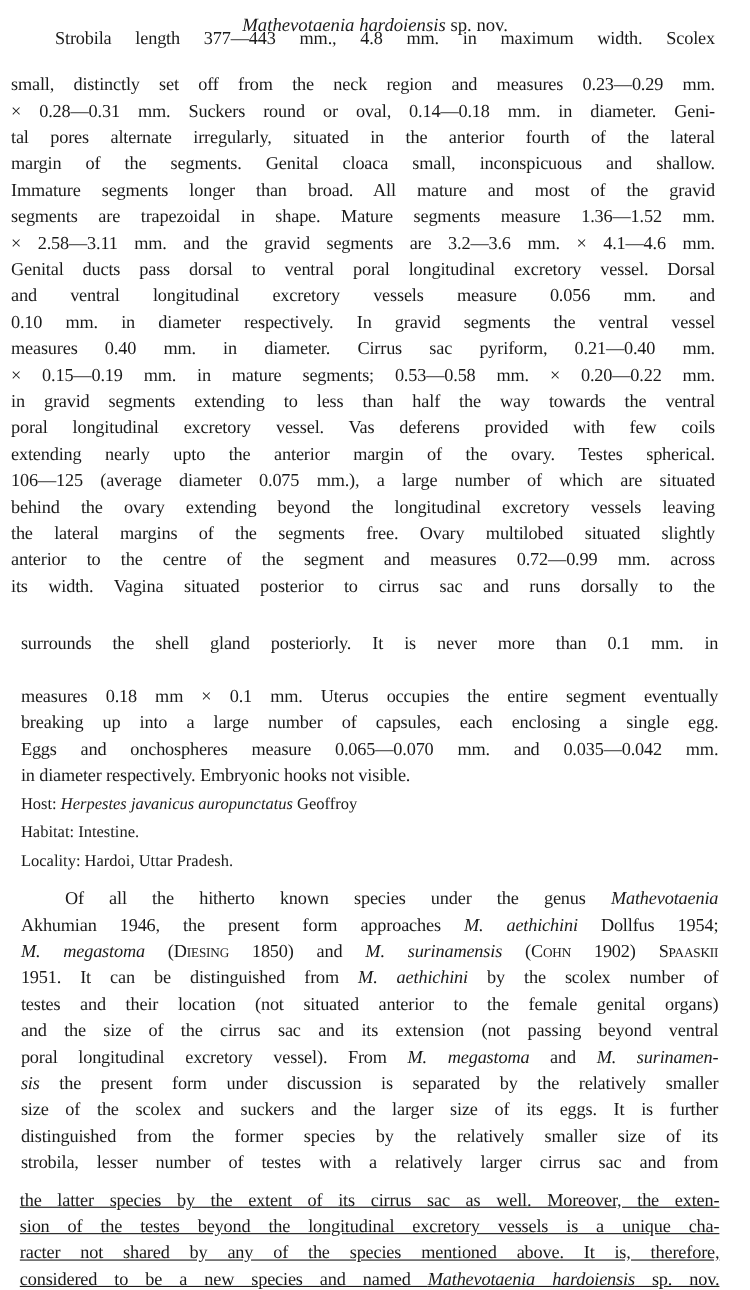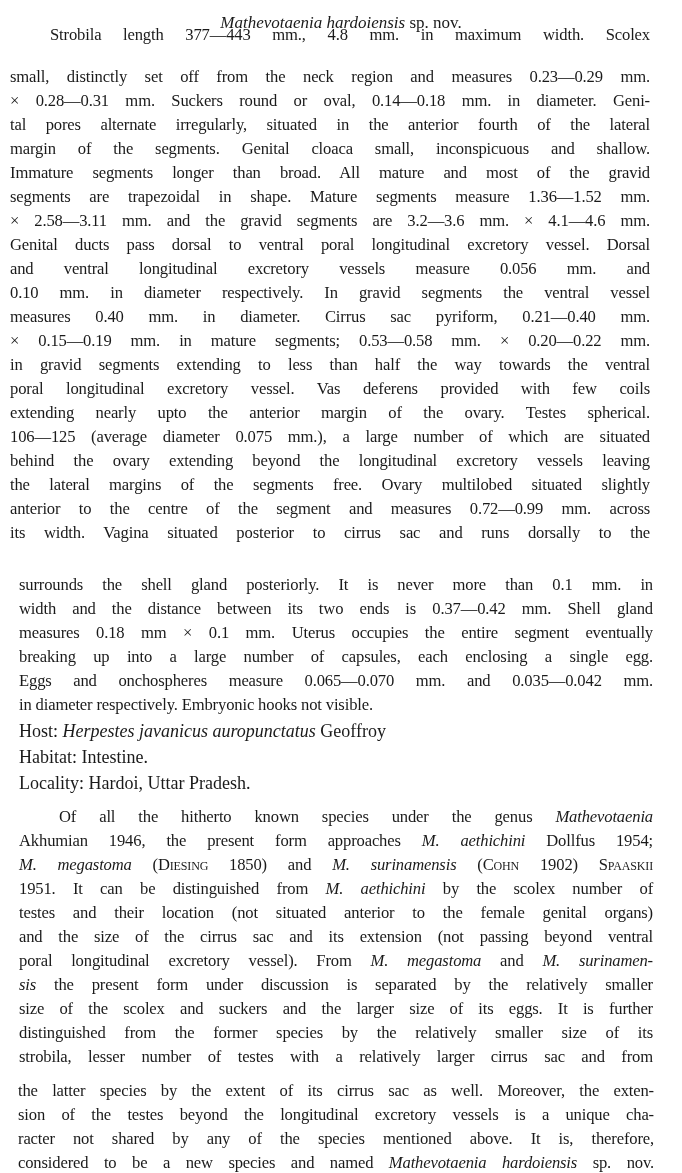--- a/index.html
+++ b/index.html
@@ -13,25 +13,25 @@
       position: absolute; left: 0; width: 682px; top: 12px;
       text-align: center; font-size: 17px; line-height: 22px;
     }
     .line {
       position: absolute; left: 10px; width: 640px;
       font-size: 16.6px; line-height: 22px; white-space: nowrap;
       text-align: justify; text-align-last: justify;
       letter-spacing: -0.15px;
     }
     .line.b2 { left: 19px; width: 634px; }
-    .line.b3 { left: 18px; width: 636px; }
+    .line.b3 { left: 18px; width: 636px; text-decoration: underline; }
     .line.indent { padding-left: 40px; box-sizing: border-box; }
     .line.last { text-align-last: left; }
     .meta {
-      position: absolute; left: 19px; font-size: 18px; line-height: 22px; white-space: nowrap;
+      position: absolute; left: 19px; font-size: 15px; line-height: 22px; white-space: nowrap;
     }
     .it { font-style: italic; }
     .sc { font-variant: small-caps; }
   </style>
 </head>
 <body>
 
 <div class="page">
 
   <div class="title"><span class="it">Mathevotaenia hardoiensis</span><span> sp. nov.</span></div>
@@ -52,21 +52,20 @@
   <div class="line" style="top:378px">poral longitudinal excretory vessel. Vas deferens provided with few coils</div>
   <div class="line" style="top:354px">in gravid segments extending to less than half the way towards the ventral</div>
   <div class="line" style="top:402px">extending nearly upto the anterior margin of the ovary. Testes spherical.</div>
   <div class="line" style="top:426px">106—125 (average diameter 0.075 mm.), a large number of which are situated</div>
   <div class="line" style="top:450px">behind the ovary extending beyond the longitudinal excretory vessels leaving</div>
   <div class="line" style="top:474px">the lateral margins of the segments free. Ovary multilobed situated slightly</div>
   <div class="line" style="top:498px">anterior to the centre of the segment and measures 0.72—0.99 mm. across</div>
   <div class="line" style="top:522px">its width. Vagina situated posterior to cirrus sac and runs dorsally to the</div>
 
   <div class="line b2" style="top:574px">surrounds the shell gland posteriorly. It is never more than 0.1 mm. in</div>
-  <div class="line b2" style="top:598px">width and the distance between its two ends is 0.37—0.42 mm. Shell gland</div>
   <div class="line b2" style="top:622px">measures 0.18 mm × 0.1 mm. Uterus occupies the entire segment eventually</div>
   <div class="line b2" style="top:646px">breaking up into a large number of capsules, each enclosing a single egg.</div>
   <div class="line b2" style="top:670px">Eggs and onchospheres measure 0.065—0.070 mm. and 0.035—0.042 mm.</div>
   <div class="line b2 last" style="top:694px">in diameter respectively. Embryonic hooks not visible.</div>
 
   <div class="meta" style="top:720px"><span>Host: </span><span class="it">Herpestes javanicus auropunctatus</span><span> Geoffroy</span></div>
   <div class="meta" style="top:746px"><span>Habitat: </span><span>Intestine.</span></div>
   <div class="meta" style="top:772px"><span>Locality: </span><span>Hardoi, Uttar Pradesh.</span></div>
 
   <div class="line b2 indent" style="top:806px"><span>Of all the hitherto known species under the genus </span><span class="it">Mathevotaenia</span></div>

